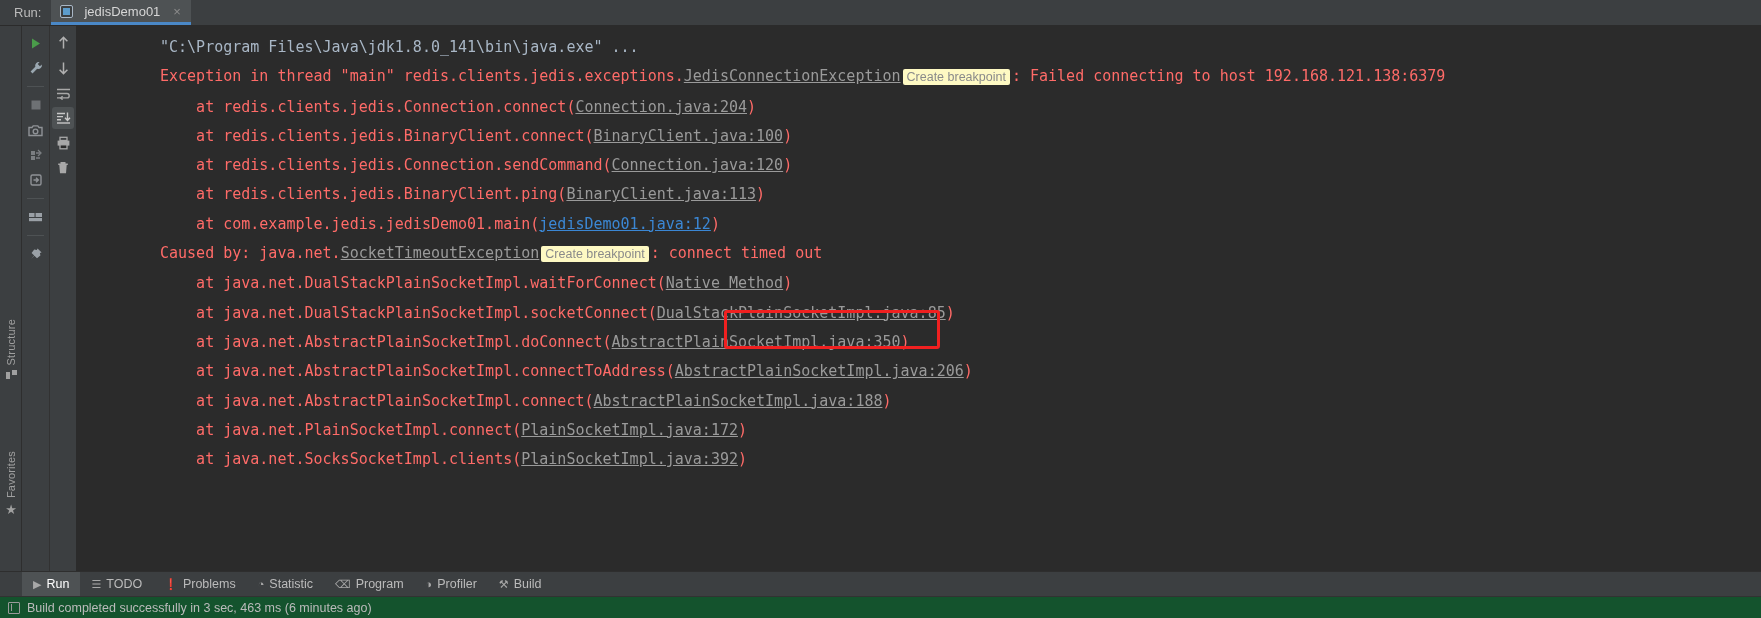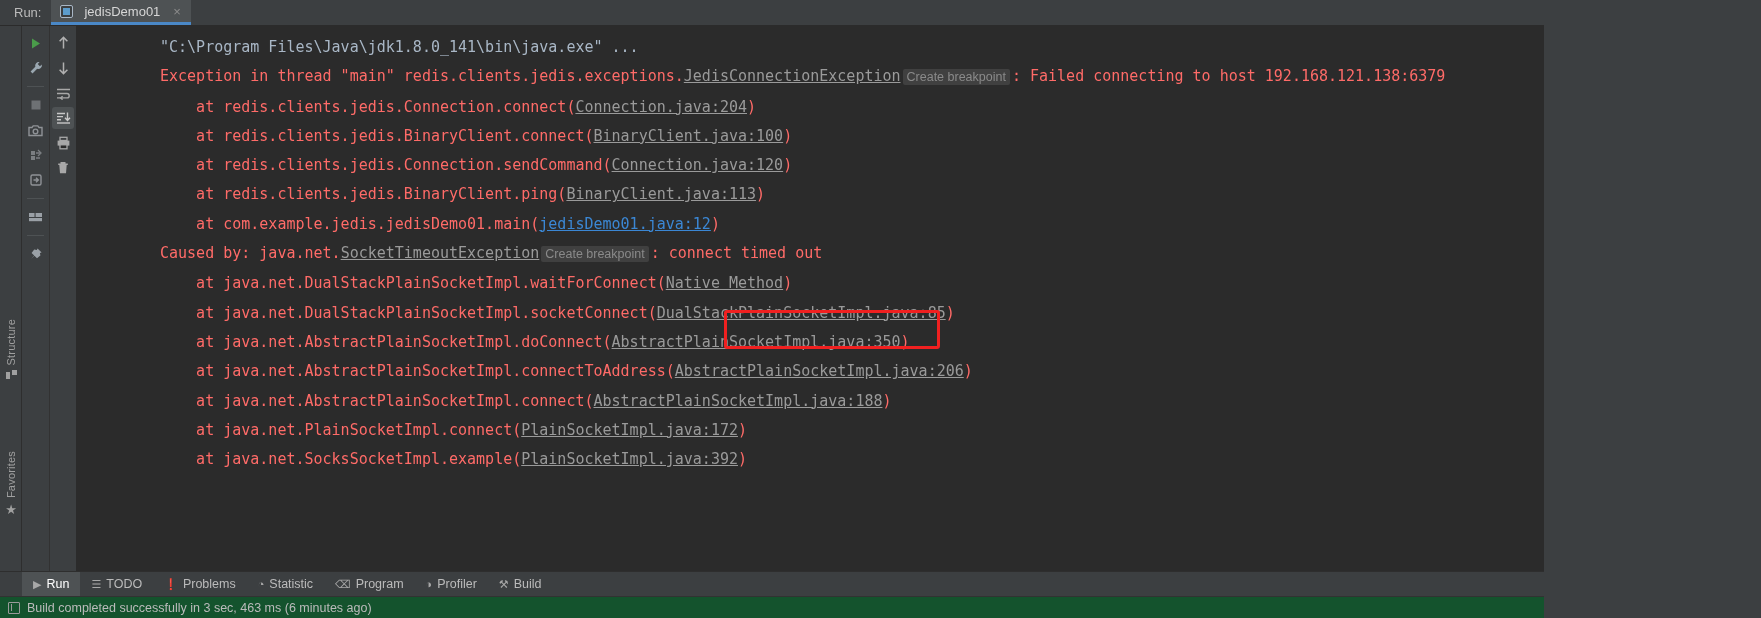--- a/index.html
+++ b/index.html
@@ -2,21 +2,21 @@
 <html><head>
 <meta charset="utf-8">
 <style>
   * { box-sizing: border-box; margin: 0; padding: 0; }
   html, body {
     width: 1761px; height: 618px;
     background: #3c3f41;
     font-family: "Liberation Sans", sans-serif;
     overflow: hidden;
   }
-  #app { position: relative; width: 1544px; height: 618px; display: flex; flex-direction: column; }
+  #app { position: relative; width: 1761px; height: 618px; display: flex; flex-direction: column; }
 
   
   .run-header {
     height: 26px; background: #3c3f41; display: flex; align-items: stretch;
     flex: 0 0 26px; border-bottom: 1px solid #2b2b2b;
   }
   .run-label {
     color: #bbbbbb; font-size: 13px; display: flex; align-items: center;
     padding: 0 10px 0 14px; flex: 0 0 auto;
   }
@@ -86,21 +86,21 @@
     font-family: "DejaVu Sans Mono", monospace;
     font-size: 15px; line-height: 29.3px; white-space: pre; color: #ff6b68;
     padding-left: 84px;
   }
   .cmdline { color: #a9b7c6; }
   .err { color: #ff6b68; }
   .lnk-gray { color: #9a9a9a; text-decoration: underline; }
   .lnk-blue { color: #3b87d4; text-decoration: underline; }
   .hint {
     font-family: "Liberation Sans", sans-serif; font-size: 12.5px;
-    color: #8a8a8a; background: #404040; border-radius: 2px;
+    color: #8a8a8a; background: #fef9c3; border-radius: 2px;
     padding: 1px 4px; margin: 0 2px;
   }
 
   
   .annot-box {
     position: absolute; border: 3px solid #f02020; border-radius: 3px;
     pointer-events: none;
   }
 
   
@@ -260,21 +260,21 @@
             <div class="line"><span class="err">    at redis.clients.jedis.Connection.sendCommand(</span><span class="lnk-gray">Connection.java:120</span><span class="err">)</span></div>
             <div class="line"><span class="err">    at redis.clients.jedis.BinaryClient.ping(</span><span class="lnk-gray">BinaryClient.java:113</span><span class="err">)</span></div>
             <div class="line"><span class="err">    at com.example.jedis.jedisDemo01.main(</span><span class="lnk-blue">jedisDemo01.java:12</span><span class="err">)</span></div>
             <div class="line"><span class="err">Caused by: java.net.</span><span class="lnk-gray">SocketTimeoutException</span><span class="hint">Create breakpoint</span><span class="err">: connect timed out</span></div>
             <div class="line"><span class="err">    at java.net.DualStackPlainSocketImpl.waitForConnect(</span><span class="lnk-gray">Native Method</span><span class="err">)</span></div>
             <div class="line"><span class="err">    at java.net.DualStackPlainSocketImpl.socketConnect(</span><span class="lnk-gray">DualStackPlainSocketImpl.java:85</span><span class="err">)</span></div>
             <div class="line"><span class="err">    at java.net.AbstractPlainSocketImpl.doConnect(</span><span class="lnk-gray">AbstractPlainSocketImpl.java:350</span><span class="err">)</span></div>
             <div class="line"><span class="err">    at java.net.AbstractPlainSocketImpl.connectToAddress(</span><span class="lnk-gray">AbstractPlainSocketImpl.java:206</span><span class="err">)</span></div>
             <div class="line"><span class="err">    at java.net.AbstractPlainSocketImpl.connect(</span><span class="lnk-gray">AbstractPlainSocketImpl.java:188</span><span class="err">)</span></div>
             <div class="line"><span class="err">    at java.net.PlainSocketImpl.connect(</span><span class="lnk-gray">PlainSocketImpl.java:172</span><span class="err">)</span></div>
-            <div class="line"><span class="err">    at java.net.SocksSocketImpl.example(</span><span class="lnk-gray">PlainSocketImpl.java:392</span><span class="err">)</span></div>
+            <div class="line"><span class="err">    at java.net.SocksSocketImpl.clients(</span><span class="lnk-gray">PlainSocketImpl.java:392</span><span class="err">)</span></div>
           </div>
       </div>
       <div class="annot-box" id="annot-box" style="left: 648px; top: 284px; width: 216px; height: 39px; border-color: rgb(240, 32, 32);"></div>
     </div>
   </div>
 
   <div class="bottom-tabs" id="bottom-tabs">
       <div class="btab active">
         <span class="btab-ico">▶</span>
         <span>Run</span>

